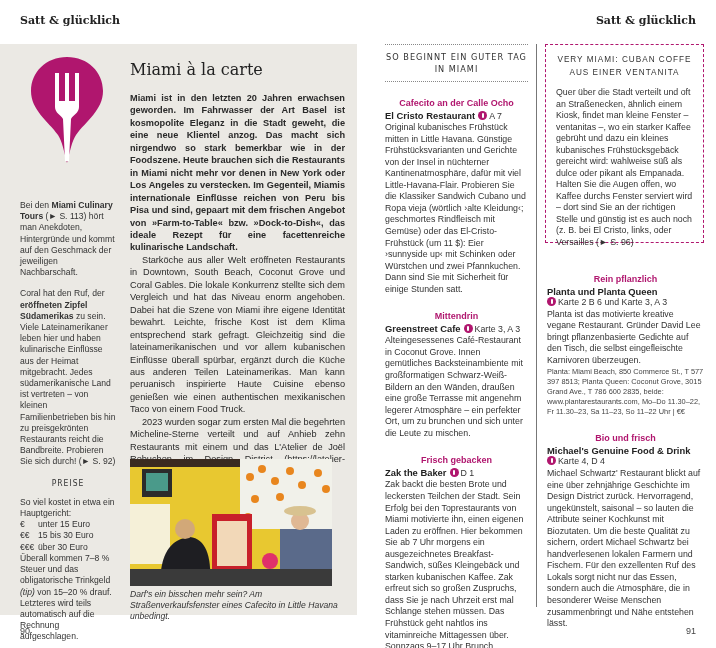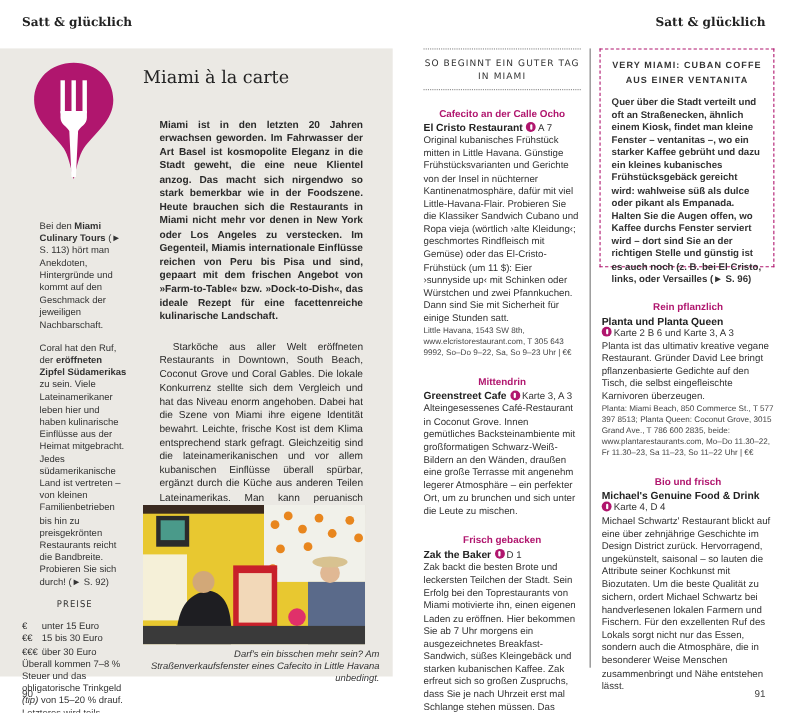--- a/index.html
+++ b/index.html
@@ -2,40 +2,40 @@
 <html><head>
 <meta charset="utf-8">
 <style>
   html,body{margin:0;padding:0;}
   body{width:716px;height:648px;background:#fff;position:relative;overflow:hidden;font-family:"Liberation Sans",sans-serif;color:#2a2a2a;}
   .runhead{position:absolute;top:14px;font-family:"DejaVu Serif",serif;font-weight:bold;font-size:11px;color:#222;}
   .left-panel{position:absolute;left:0;top:44px;width:357px;height:571px;background:#ebe9e4;}
   .pin{position:absolute;left:28px;top:55px;width:78px;height:110px;}
   .title{position:absolute;left:130px;top:60px;font-family:"DejaVu Serif",serif;font-size:16px;color:#222;}
   .maintext{position:absolute;left:130px;top:92px;width:215px;font-size:9.2px;line-height:12.45px;text-align:justify;}
-  .maintext p{margin:15px;}
+  .maintext p{margin:0;}
   .maintext .lead{font-weight:bold;}
   .maintext .ind{text-indent:12px;}
   .photo{position:absolute;left:130px;top:459px;width:202px;height:127px;overflow:hidden;}
-  .caption{position:absolute;left:130px;top:589px;width:215px;font-size:8.6px;line-height:11px;font-style:italic;color:#333;text-align:right;}
+  .caption{position:absolute;left:130px;top:589px;width:215px;font-size:8.6px;line-height:11px;font-style:italic;color:#333;}
   .sidecol{position:absolute;left:20px;top:200px;width:96px;font-size:8.6px;line-height:11.2px;color:#333;}
   .sidehead{font-family:"DejaVu Sans Condensed","DejaVu Sans",sans-serif;font-size:8.5px;letter-spacing:1px;text-align:center;color:#333;margin-bottom:8px;font-stretch:condensed;}
-  .sidecol p{margin:0 0 10px 16px;}
+  .sidecol p{margin:0 0 10px 0;}
   .pageno{position:absolute;top:626px;font-size:9px;color:#444;text-align:right;}
   .col{position:absolute;font-size:8.8px;line-height:11.55px;color:#333;}
   .boxhead{font-family:"DejaVu Sans",sans-serif;font-size:8.2px;letter-spacing:1px;text-align:center;color:#333;padding:6px 0 6px 0;line-height:12px;border-top:1px dotted #888;border-bottom:1px dotted #888;}
   .cat{color:#b0166e;font-weight:bold;font-size:9px;margin-top:16px;text-align:center;}
   .name{font-weight:bold;color:#222;font-size:9.4px;}
   .dot{display:inline-block;width:9px;height:9px;border-radius:50%;background:#b0166e;vertical-align:-1px;margin:0 2px 0 3px;position:relative;}
   .dot::after{content:"";position:absolute;left:3.5px;top:2px;width:2px;height:5px;background:#fff;border-radius:1px;}
   .body{margin:0;}
   .addr{font-size:7.4px;line-height:10px;color:#444;margin-top:1px;}
   .vline{position:absolute;left:536px;top:44px;width:1px;height:563px;background:#777;}
   .dashbox{position:absolute;left:545px;top:44px;width:157px;height:197px;border:1.5px dashed #b0166e;}
-  .dashbox .inner{padding:8px 10px 0 10px;font-size:8.8px;line-height:11.5px;color:#333;font-weight:bold;}
+  .dashbox .inner{padding:8px 10px 0 10px;font-size:8.8px;line-height:11.5px;color:#333;}
   .dashbox .hd{font-size:8.2px;letter-spacing:1px;text-align:center;line-height:13px;margin-bottom:8px;}
 </style>
 </head>
 <body>
 
 <div class="runhead" style="left:20px;">Satt &amp; glücklich</div>
 <div class="runhead" style="right:20px;">Satt &amp; glücklich</div>
 
 <div class="left-panel"></div>
 
@@ -86,35 +86,35 @@
     <rect x="0" y="110" width="202" height="17" fill="#3a3a3a"></rect>
   </svg>
 </div>
 
 <div class="caption">Darf's ein bisschen mehr sein? Am Straßenverkaufsfenster eines Cafecito in Little Havana unbedingt.</div>
 
 <div class="sidecol">
   <p><span>Bei den </span><b>Miami Culinary Tours</b><span> (► S. 113) hört man Anekdoten, Hintergründe und kommt auf den Geschmack der jeweiligen Nachbarschaft.</span></p>
   <p><span>Coral hat den Ruf, der </span><b>eröffneten Zipfel Südamerikas</b><span> zu sein. Viele Lateinamerikaner leben hier und haben kulinarische Einflüsse aus der Heimat mitgebracht. Jedes südamerikanische Land ist vertreten – von kleinen Familienbetrieben bis hin zu preisgekrönten Restaurants reicht die Bandbreite. Probieren Sie sich durch! (► S. 92)</span></p>
   <div class="sidehead" style="margin-top:4px;">PREISE</div>
+  <div>So viel kostet in etwa ein Hauptgericht:</div>
   <div><span style="display:inline-block;width:18px">€</span><span>unter 15 Euro</span></div>
   <div><span style="display:inline-block;width:18px">€€</span><span>15 bis 30 Euro</span></div>
   <div><span style="display:inline-block;width:18px">€€€</span><span>über 30 Euro</span></div>
   <div><span>Überall kommen 7–8 % Steuer und das obligatorische Trinkgeld </span><i>(tip)</i><span> von 15–20 % drauf. Letzteres wird teils automatisch auf die Rechnung aufgeschlagen.</span></div>
 </div>
 
 <div class="pageno" style="left:20px;">90</div>
 
 <div class="col" style="left:385px;top:44px;width:143px;">
   <div class="boxhead">SO BEGINNT EIN GUTER TAG IN MIAMI</div>
   <div>
     <div class="cat">Cafecito an der Calle Ocho</div>
     <div><span class="name">El Cristo Restaurant</span><span class="dot"></span><span>A 7</span></div>
     <p class="body">Original kubanisches Frühstück mitten in Little Havana. Günstige Frühstücksvarianten und Gerichte von der Insel in nüchterner Kantinenatmosphäre, dafür mit viel Little-Havana-Flair. Probieren Sie die Klassiker Sandwich Cubano und Ropa vieja (wörtlich ›alte Kleidung‹; geschmortes Rindfleisch mit Gemüse) oder das El-Cristo-Frühstück (um 11 $): Eier ›sunnyside up‹ mit Schinken oder Würstchen und zwei Pfannkuchen. Dann sind Sie mit Sicherheit für einige Stunden satt.</p>
-    <div class="addr">Little Havana, 1543 SW 8th, www.elcristorestaurant.com, T 305 643 9992, So–Do 9–22, Sa, So 9–23 Uhr | €€</div>
   </div>
   <div>
     <div class="cat">Mittendrin</div>
     <div><span class="name">Greenstreet Cafe</span><span class="dot"></span><span>Karte 3, A 3</span></div>
     <p class="body">Alteingesessenes Café-Restaurant in Coconut Grove. Innen gemütliches Backsteinambiente mit großformatigen Schwarz-Weiß-Bildern an den Wänden, draußen eine große Terrasse mit angenehm legerer Atmosphäre – ein perfekter Ort, um zu brunchen und sich unter die Leute zu mischen.</p>
   </div>
   <div>
     <div class="cat">Frisch gebacken</div>
     <div><span class="name">Zak the Baker</span><span class="dot"></span><span>D 1</span></div>
     <p class="body">Zak backt die besten Brote und leckersten Teilchen der Stadt. Sein Erfolg bei den Toprestaurants von Miami motivierte ihn, einen eigenen Laden zu eröffnen. Hier bekommen Sie ab 7 Uhr morgens ein ausgezeichnetes Breakfast-Sandwich, süßes Kleingebäck und starken kubanischen Kaffee. Zak erfreut sich so großen Zuspruchs, dass Sie je nach Uhrzeit erst mal Schlange stehen müssen. Das Frühstück geht nahtlos ins vitaminreiche Mittagessen über. Sonnzags 9–17 Uhr Brunch.</p>
@@ -129,21 +129,21 @@
     <div class="hd">VERY MIAMI: CUBAN COFFE AUS EINER VENTANITA</div>
     <div>Quer über die Stadt verteilt und oft an Straßenecken, ähnlich einem Kiosk, findet man kleine Fenster – ventanitas –, wo ein starker Kaffee gebrüht und dazu ein kleines kubanisches Frühstücksgebäck gereicht wird: wahlweise süß als dulce oder pikant als Empanada. Halten Sie die Augen offen, wo Kaffee durchs Fenster serviert wird – dort sind Sie an der richtigen Stelle und günstig ist es auch noch (z. B. bei El Cristo, links, oder Versailles (► S. 96)</div>
   </div>
 </div>
 
 <div class="col" style="left:547px;top:258px;width:157px;">
   <div>
     <div class="cat">Rein pflanzlich</div>
     <div class="name">Planta und Planta Queen</div>
     <div><span class="dot" style="margin-left:0"></span><span>Karte 2 B 6 und Karte 3, A 3</span></div>
-    <p class="body">Planta ist das ultimativ kreative vegane Restaurant. Gründer David Lee bringt pflanzenbasierte Gedichte auf den Tisch, die selbst eingefleischte Karnivoren überzeugen.</p>
+    <p class="body">Planta ist das motivierte kreative vegane Restaurant. Gründer David Lee bringt pflanzenbasierte Gedichte auf den Tisch, die selbst eingefleischte Karnivoren überzeugen.</p>
     <div class="addr">Planta: Miami Beach, 850 Commerce St., T 577 397 8513; Planta Queen: Coconut Grove, 3015 Grand Ave., T 786 600 2835, beide: www.plantarestaurants.com, Mo–Do 11.30–22, Fr 11.30–23, Sa 11–23, So 11–22 Uhr | €€</div>
   </div>
   <div>
     <div class="cat">Bio und frisch</div>
     <div class="name">Michael's Genuine Food &amp; Drink</div>
     <div><span class="dot" style="margin-left:0"></span><span>Karte 4, D 4</span></div>
     <p class="body">Michael Schwartz' Restaurant blickt auf eine über zehnjährige Geschichte im Design District zurück. Hervorragend, ungekünstelt, saisonal – so lauten die Attribute seiner Kochkunst mit Biozutaten. Um die beste Qualität zu sichern, ordert Michael Schwartz bei handverlesenen lokalen Farmern und Fischern. Für den exzellenten Ruf des Lokals sorgt nicht nur das Essen, sondern auch die Atmosphäre, die in besonderer Weise Menschen zusammenbringt und Nähe entstehen lässt.</p>
   </div>
 </div>
 

